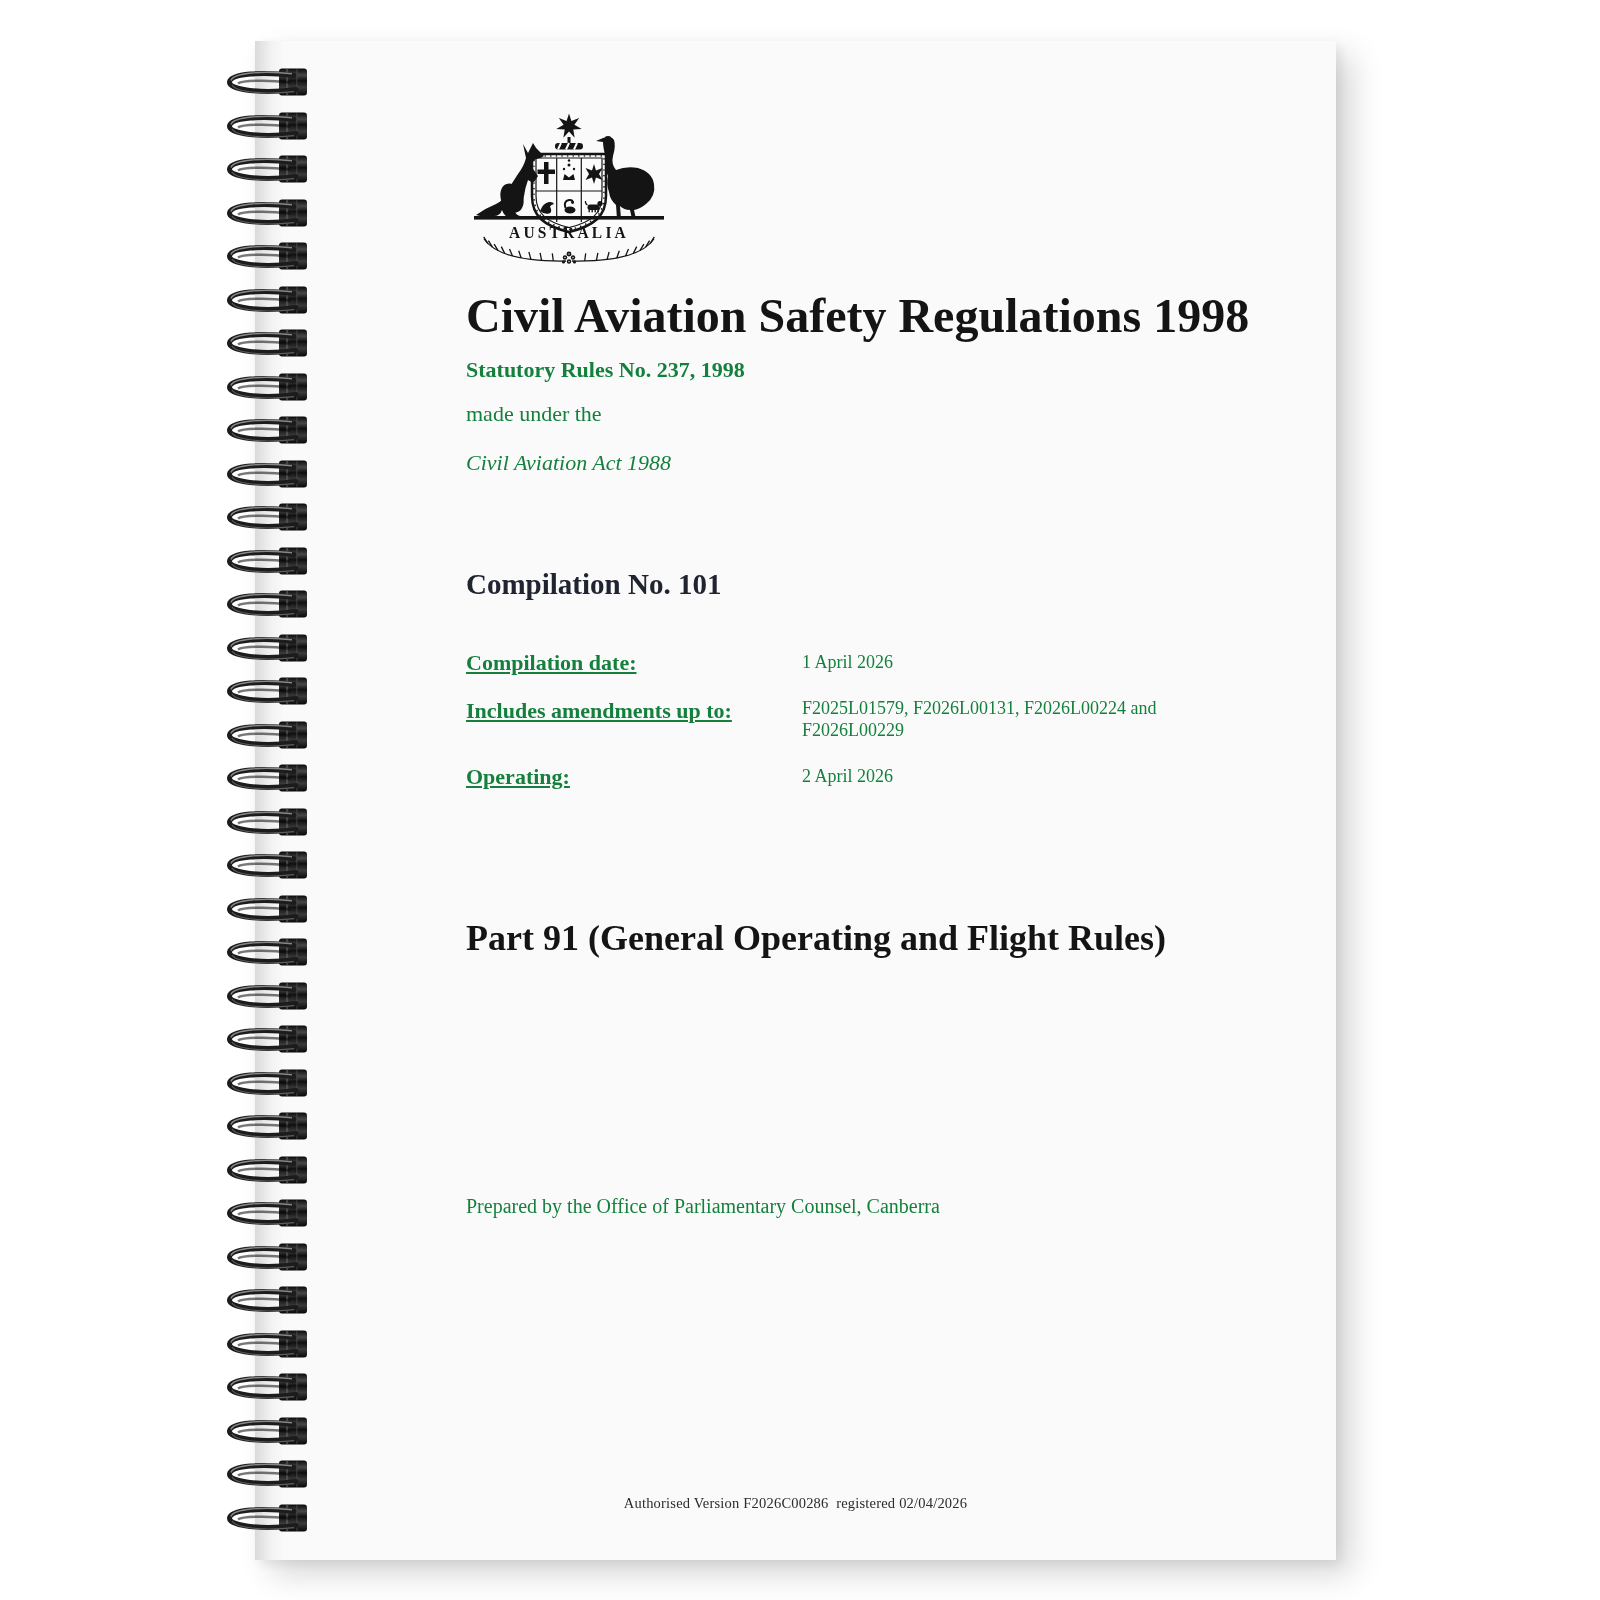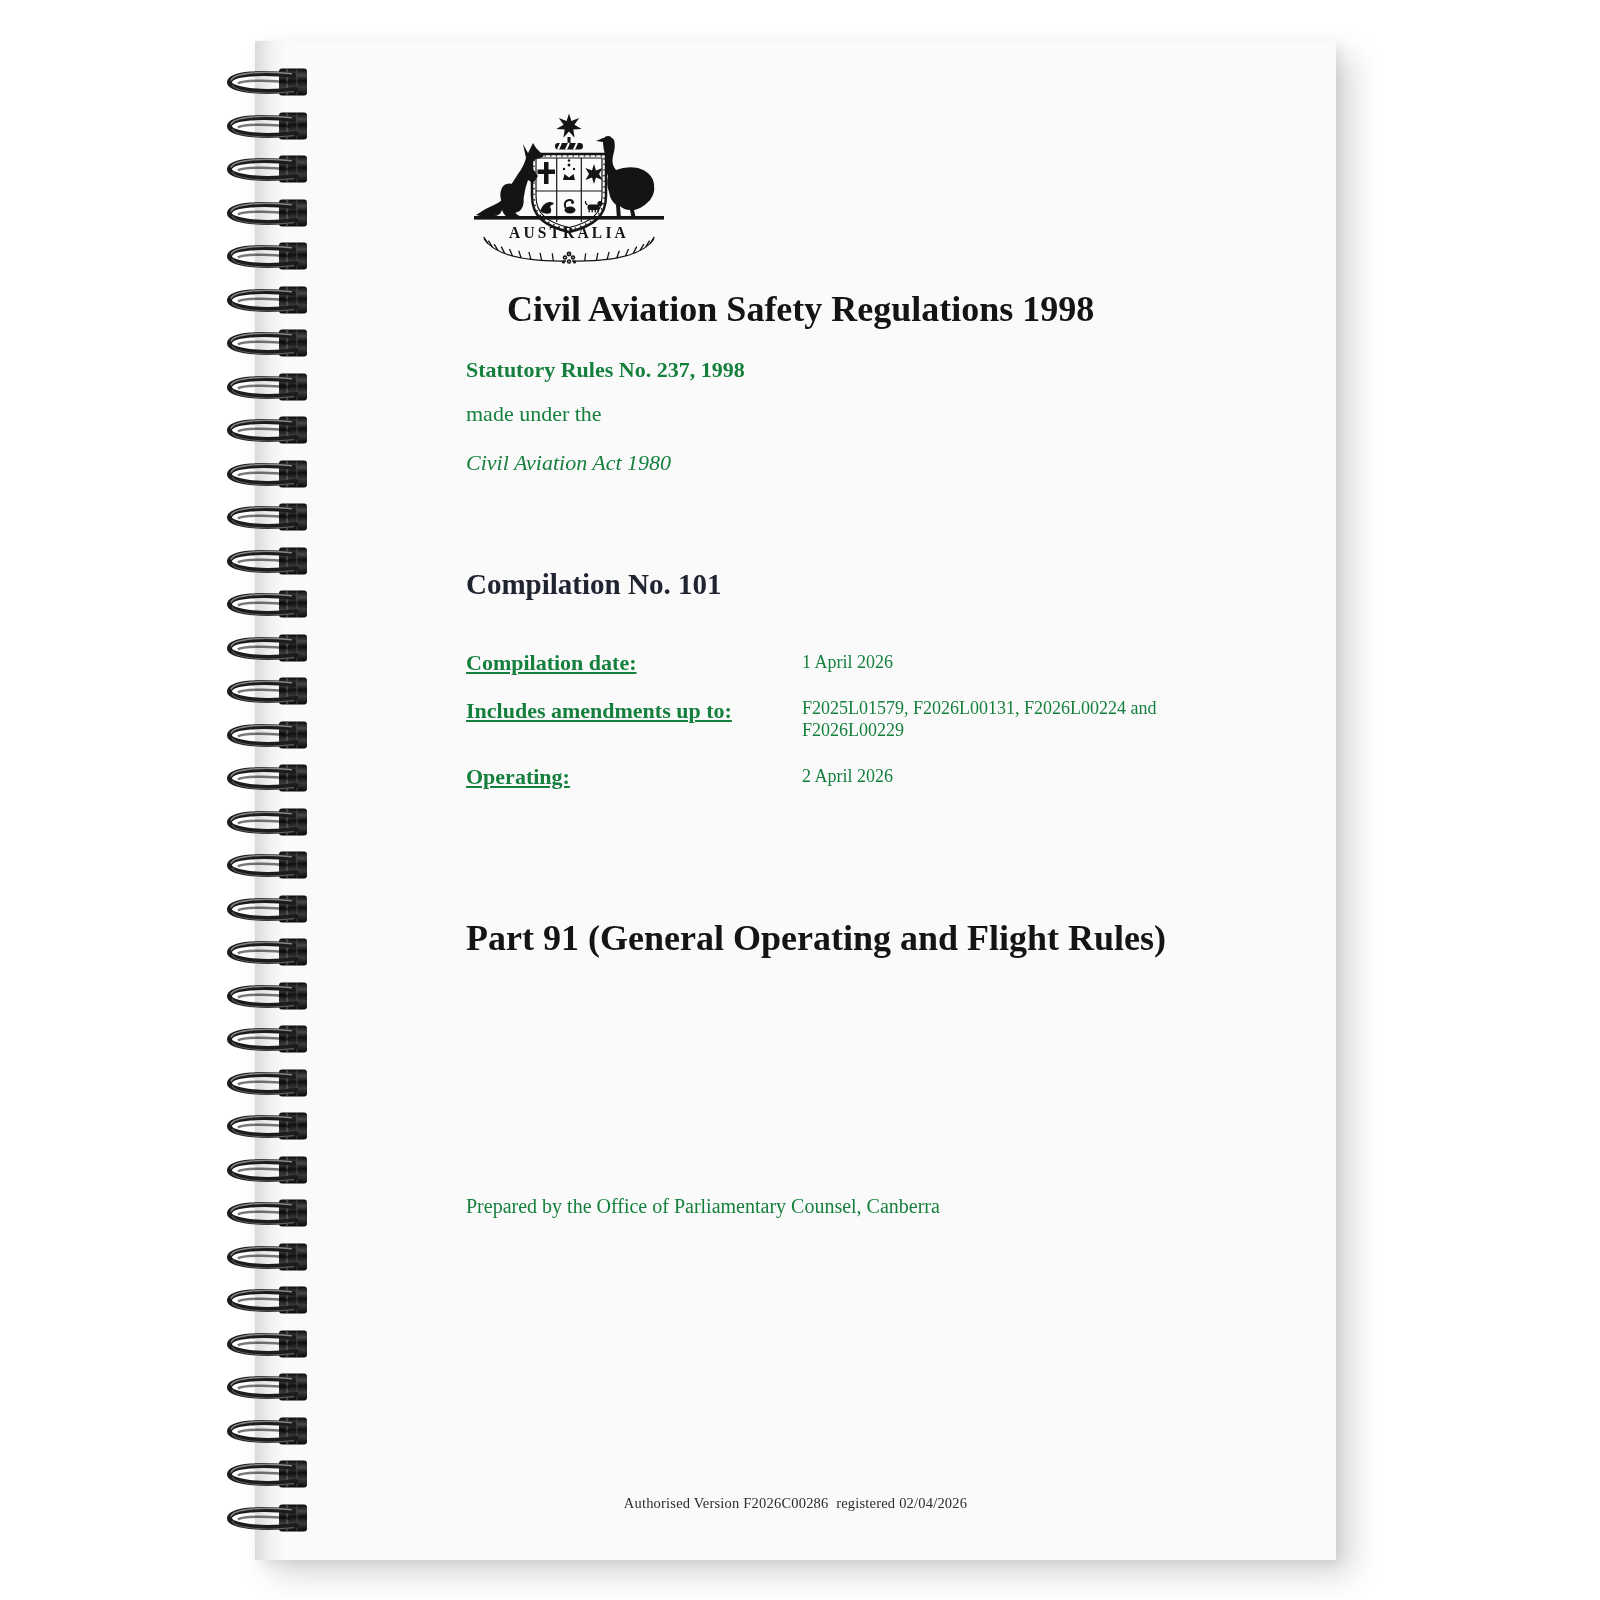--- a/index.html
+++ b/index.html
@@ -5,21 +5,21 @@
   html,body{margin:0;padding:0;background:#ffffff;}
   .scene{position:relative;width:1432px;height:1600px;background:#ffffff;overflow:hidden;
          font-family:"Liberation Serif","DejaVu Serif",serif;}
   .page{position:absolute;left:255px;top:41px;width:1081px;height:1519px;background:#fafafa;
         box-shadow:16px 14px 30px rgba(0,0,0,.16), 4px 4px 10px rgba(0,0,0,.07);}
   .page::before{content:"";position:absolute;left:0;top:0;bottom:0;width:30px;
         background:linear-gradient(to right, rgba(0,0,0,.13), rgba(0,0,0,.03) 55%, rgba(0,0,0,0) 100%);}
   .txt{position:absolute;color:#15803d;line-height:1.05;white-space:nowrap;}
   .b{font-weight:bold;}
   .i{font-style:italic;}
-  .title{left:211px;top:250px;font-size:36px;color:#141414;margin-left:41px;}
+  .title{left:211px;top:250px;font-size:48px;color:#141414;}
   .statutory{left:211px;top:317px;font-size:22px;}
   .made{left:211px;top:361px;font-size:22px;}
   .act{left:211px;top:410px;font-size:22px;}
   .compno{left:211px;top:528px;font-size:29px;color:#202430;}
   .lbl{left:211px;font-size:22px;font-weight:bold;text-decoration:underline;}
   .val{left:547px;font-size:18px;}
   .lbl.r1{top:610px;} .val.r1{top:612px;}
   .lbl.r2{top:658px;} .val.r2{top:656px;white-space:normal;width:440px;line-height:22px;}
   .lbl.r3{top:724px;} .val.r3{top:726px;}
   .part{left:211px;top:839px;font-size:36px;color:#141414;margin-top:40px;}
@@ -121,21 +121,21 @@
             <circle cx="99" cy="142" r="0.7" fill="#fafafa"></circle>
           <circle cx="103" cy="145.5" r="0.7" fill="#fafafa"></circle>
             <circle cx="99" cy="149.5" r="0.7" fill="#fafafa"></circle>
         </g>
       </g>
     </svg>
 
     <div class="txt title b">Civil Aviation Safety Regulations 1998</div>
     <div class="txt statutory b">Statutory Rules No. 237, 1998</div>
     <div class="txt made">made under the</div>
-    <div class="txt act i">Civil Aviation Act 1980</div>
+    <div class="txt act i">Civil Aviation Act 1988</div>
     <div class="txt compno b">Compilation No. 101</div>
 
     <div class="txt lbl r1">Compilation date:</div>
     <div class="txt val r1">1 April 2026</div>
 
     <div class="txt lbl r2">Includes amendments up to:</div>
     <div class="txt val r2">F2025L01579, F2026L00131, F2026L00224 and F2026L00229</div>
 
     <div class="txt lbl r3">Operating:</div>
     <div class="txt val r3">2 April 2026</div>

